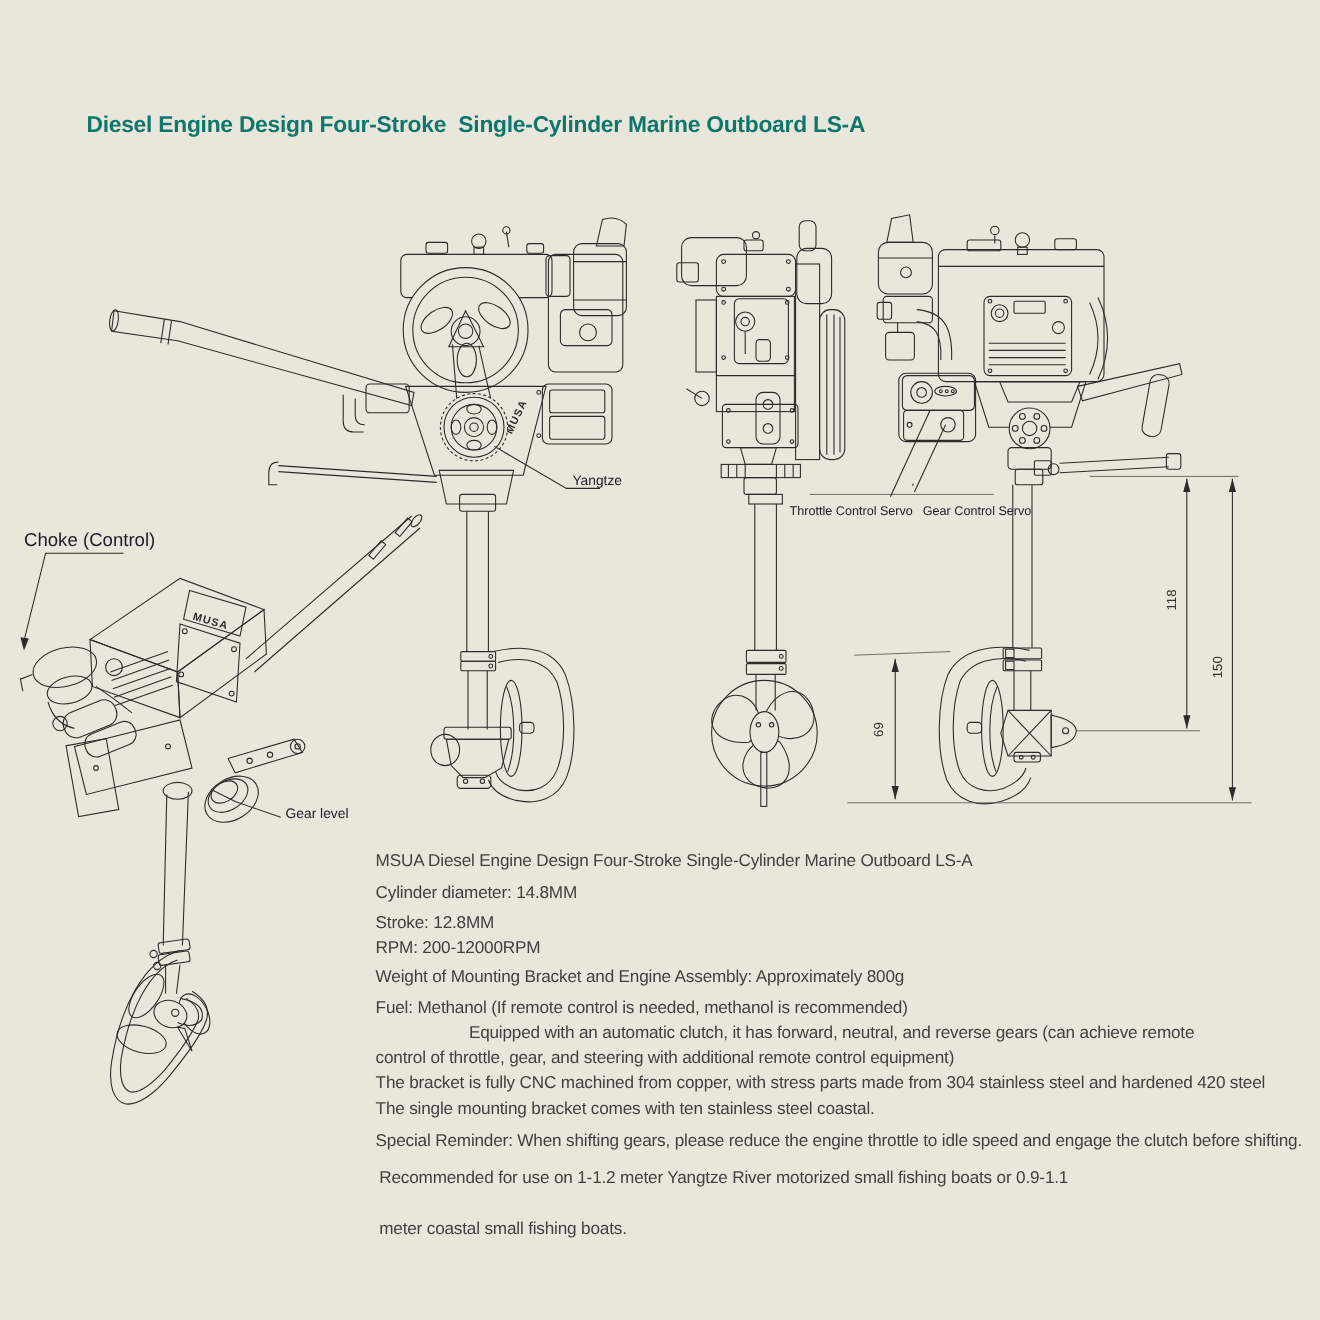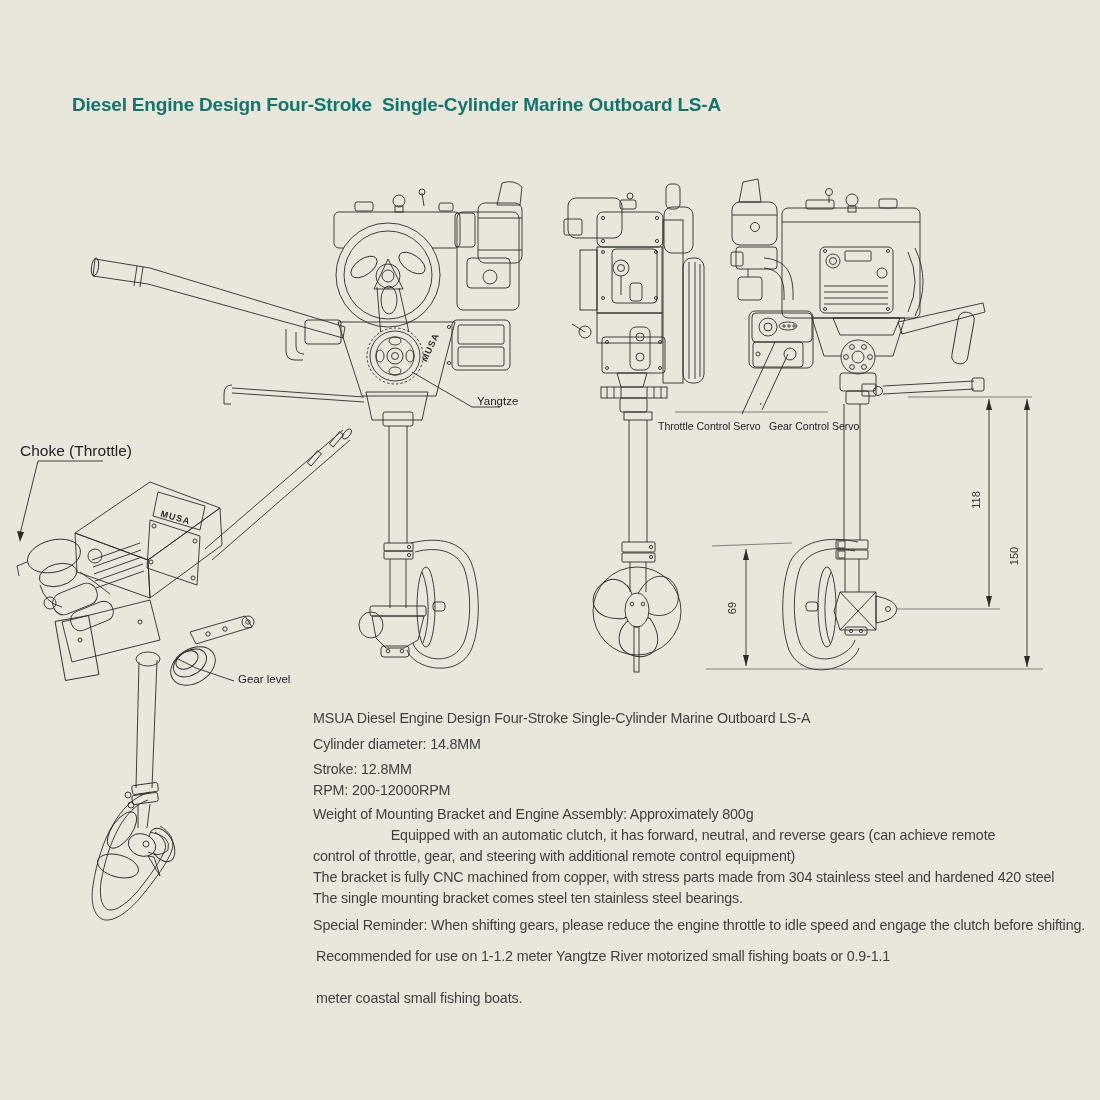--- a/index.html
+++ b/index.html
@@ -416,32 +416,33 @@
     <polyline class="ln" points="234,681 196,668 176,658"></polyline>
 
     <line class="ln" x1="775" y1="342" x2="742" y2="414"></line>
     <line class="ln" x1="788" y1="354" x2="762" y2="410"></line>
     <line class="ln" x1="761" y1="403" x2="760" y2="407" stroke-dasharray="2,2"></line>
   </g>
 </svg>
 
 <div id="page-title" class="abs">Diesel Engine Design Four-Stroke  Single-Cylinder Marine Outboard LS-A</div>
 
-<div class="abs callout-lg" style="left:20px;top:442px;">Choke (Throttle)</div>
+<div class="abs callout-lg" style="left:20px;top:442px;">Choke (Control)</div>
 <div class="abs callout" style="left:477px;top:395px;">Yangtze</div>
 <div class="abs callout-sm" style="left:658px;top:420px;">Throttle Control Servo</div>
 <div class="abs callout-sm" style="left:769px;top:420px;">Gear Control Servo</div>
 <div class="abs callout" style="left:238px;top:673px;">Gear level</div>
 
 <div id="specs" class="abs">
   <div>MSUA Diesel Engine Design Four-Stroke Single-Cylinder Marine Outboard LS-A</div>
   <div style="margin-top:6px;">Cylinder diameter: 14.8MM</div>
   <div style="margin-top:5px;">Stroke: 12.8MM</div>
   <div style="margin-top:1px;">RPM: 200-12000RPM</div>
   <div style="margin-top:4px;">Weight of Mounting Bracket and Engine Assembly: Approximately 800g</div>
+  <div style="margin-top:6px;">Fuel: Methanol (If remote control is needed, methanol is recommended)</div>
   <div style="margin-top:1px;text-align:center;">Equipped with an automatic clutch, it has forward, neutral, and reverse gears (can achieve remote</div>
   <div style="margin-top:1px;">control of throttle, gear, and steering with additional remote control equipment)</div>
   <div style="margin-top:1px;">The bracket is fully CNC machined from copper, with stress parts made from 304 stainless steel and hardened 420 steel</div>
-  <div style="margin-top:1px;">The single mounting bracket comes steel ten stainless steel bearings.</div>
+  <div style="margin-top:1px;">The single mounting bracket comes with ten stainless steel coastal.</div>
   <div style="margin-top:7px;">Special Reminder: When shifting gears, please reduce the engine throttle to idle speed and engage the clutch before shifting.</div>
   <div style="margin-top:11px;margin-left:3px;">Recommended for use on 1-1.2 meter Yangtze River motorized small fishing boats or 0.9-1.1</div>
   <div style="margin-top:22px;margin-left:3px;">meter coastal small fishing boats.</div>
 </div>
 
 </body></html>

